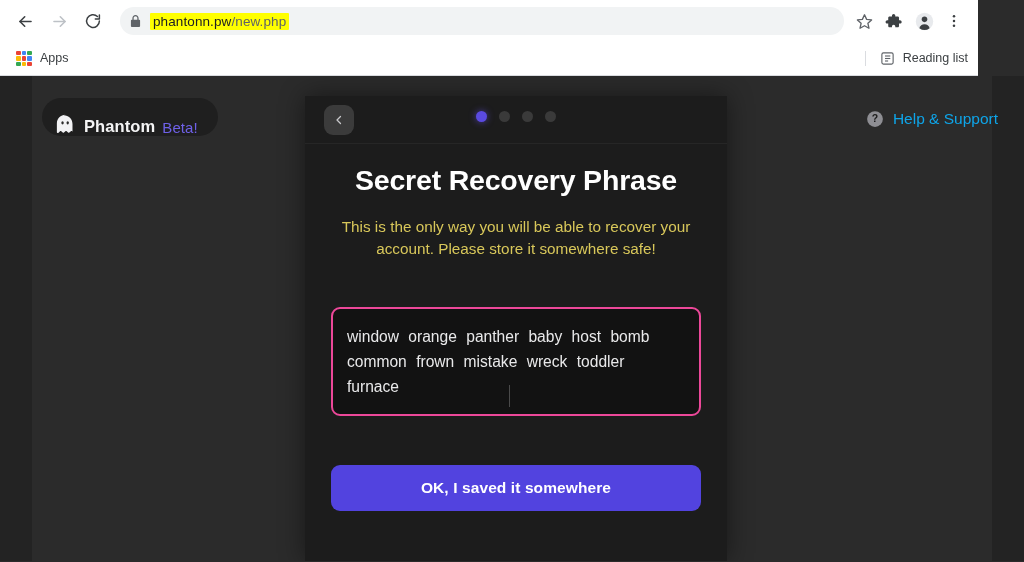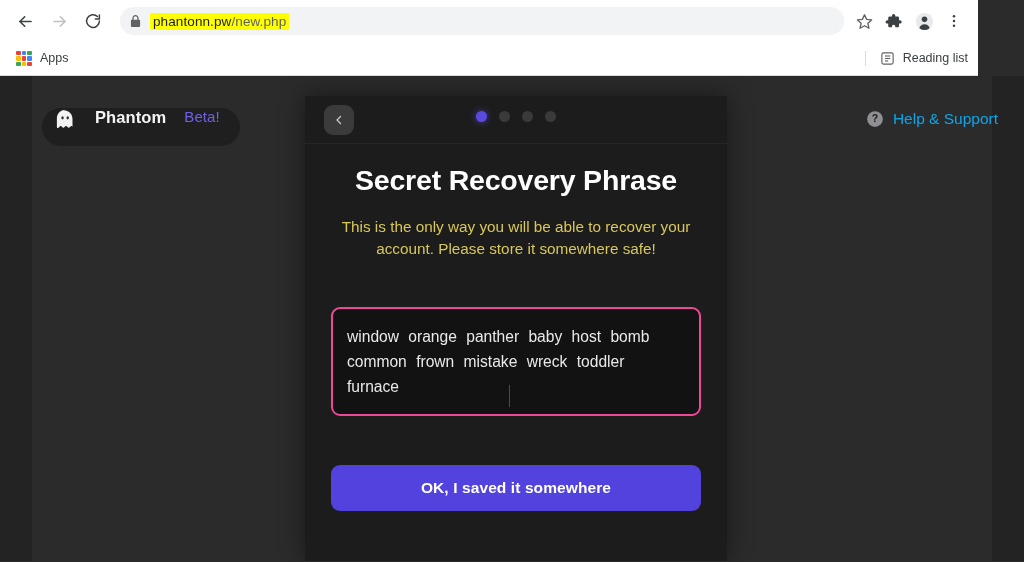--- a/index.html
+++ b/index.html
@@ -114,24 +114,24 @@
   .side-dark.left { left: 0; }
   .side-dark.right { right: 0; }
 
   .topbar {
     position: absolute;
     top: 0; left: 0; right: 0;
     height: 78px;
   }
   .brand-pill {
     position: absolute;
-    left: 42px; top: 32px;
+    left: 42px; top: 22px;
     height: 38px;
-    display: flex; align-items: flex-start;
-    gap: 18px;
+    display: flex; align-items: flex-end;
+    gap: 7px;
     padding: 0 20px 0 12px;
     background: #1f1f1f;
     border-radius: 19px;
   }
   .ghost {
     width: 23px; height: 23px;
     position: relative;
     flex: 0 0 auto;
   }
   .brand-name {

